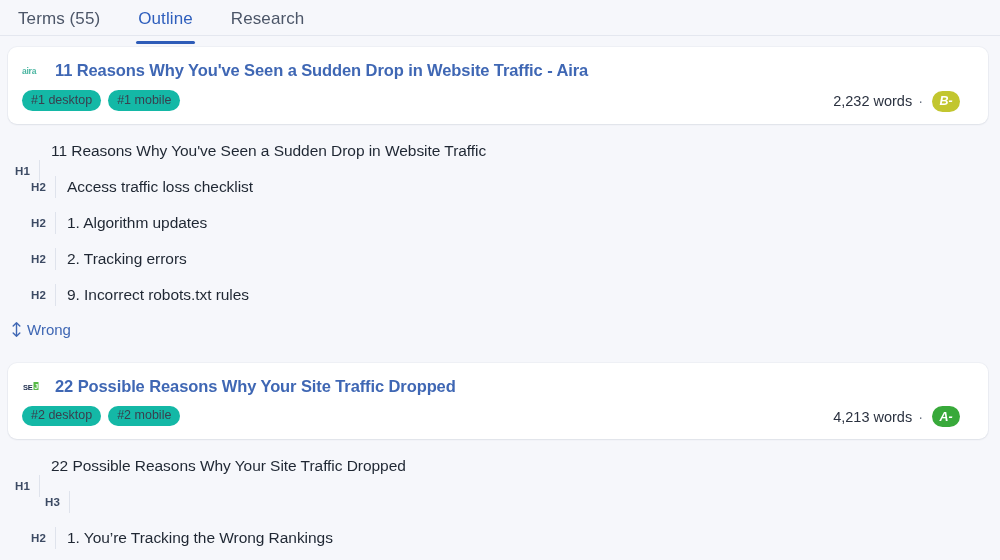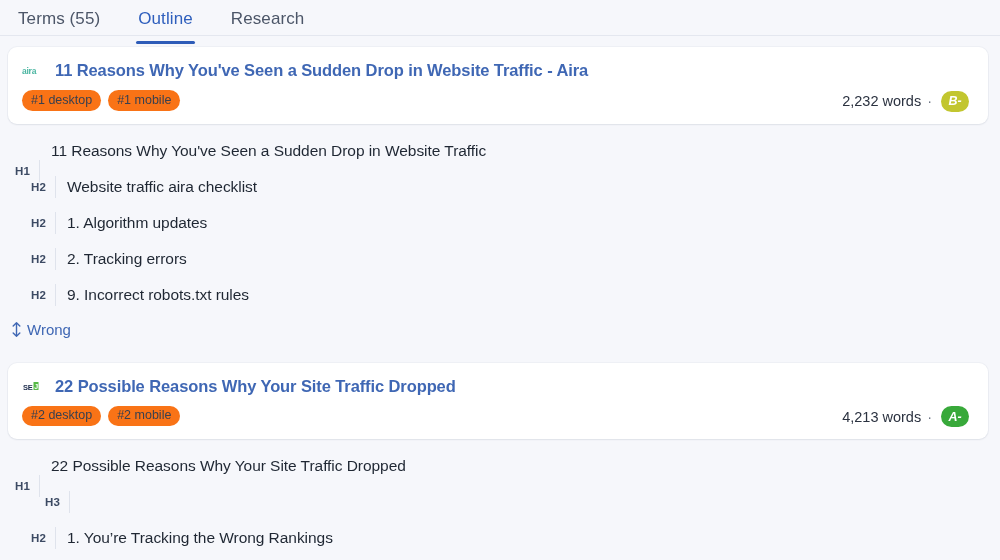--- a/index.html
+++ b/index.html
@@ -96,31 +96,31 @@
     white-space: nowrap;
     cursor: pointer;
   }
   .card-meta {
     display: flex;
     align-items: center;
     margin-top: 10px;
     gap: 7px;
   }
   .pill {
-    background: #f97316;
+    background: #14b8a6;
     color: #39404f;
     font-size: 12.5px;
     border-radius: 11px;
     padding: 3.5px 9px 4.5px 9px;
     line-height: 1;
     white-space: nowrap;
   }
   .card-right {
     position: absolute;
-    right: 19px;
+    right: 28px;
     bottom: 12px;
     display: flex;
     align-items: center;
     gap: 9px;
   }
   .words {
     font-size: 14.5px;
     color: #2b3240;
     white-space: nowrap;
   }
@@ -241,21 +241,21 @@
       </div>
     </div>
 
     <div class="outline">
       <div class="outline-row lvl-h1">
         <span class="h-label">H1</span>
         <span class="h-text">11 Reasons Why You've Seen a Sudden Drop in Website Traffic</span>
       </div>
       <div class="outline-row lvl-h2">
         <span class="h-label">H2</span>
-        <span class="h-text">Website traffic aira checklist</span>
+        <span class="h-text">Access traffic loss checklist</span>
       </div>
       <div class="outline-row lvl-h2">
         <span class="h-label">H2</span>
         <span class="h-text">1. Algorithm updates</span>
       </div>
       <div class="outline-row lvl-h2">
         <span class="h-label">H2</span>
         <span class="h-text">2. Tracking errors</span>
       </div>
       <div class="outline-row lvl-h2">

